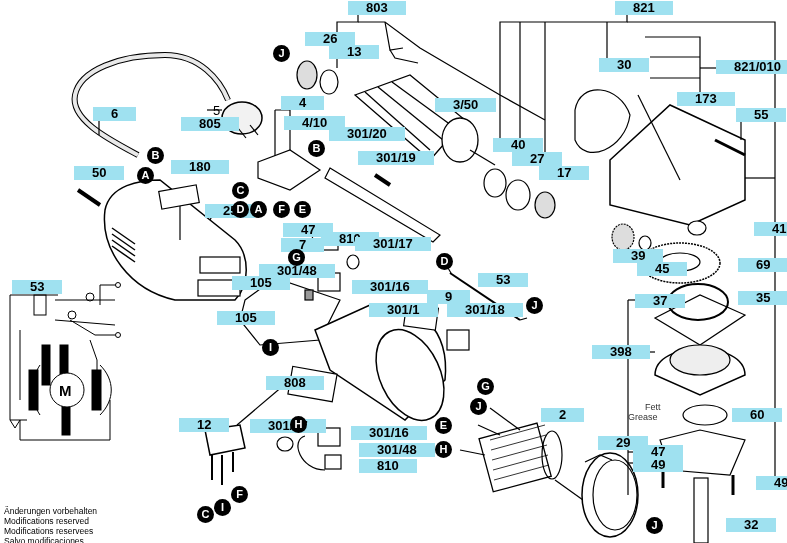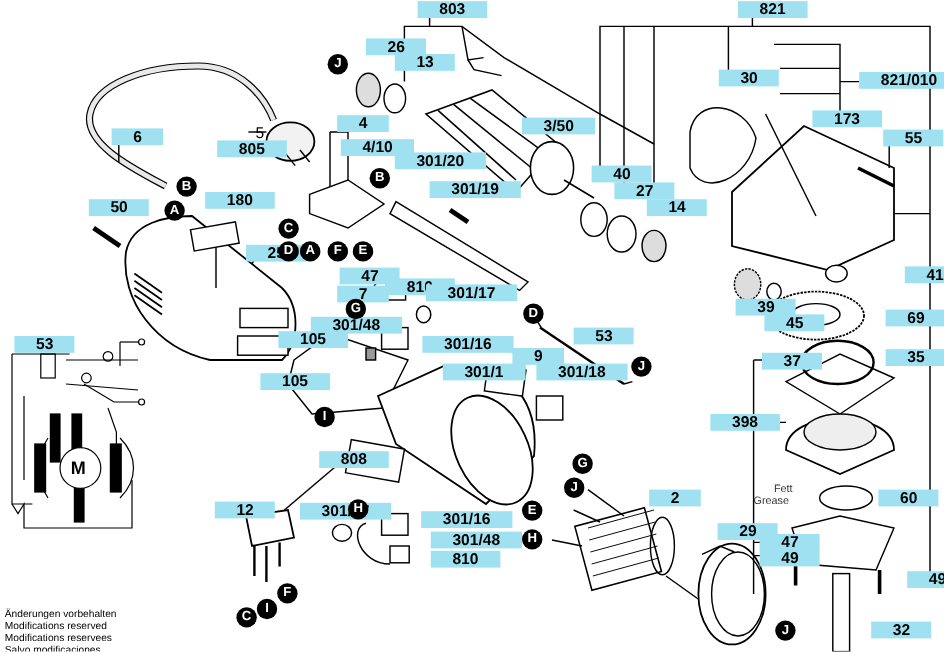--- a/index.html
+++ b/index.html
@@ -209,21 +209,21 @@
 <span class="lbl" style="left:181px;top:117px">805</span>
 <span class="lbl" style="left:281px;top:96px">4</span>
 <span class="lbl" style="left:284px;top:116px">4/10</span>
 <span class="lbl" style="left:435px;top:98px">3/50</span>
 <span class="lbl" style="left:677px;top:92px">173</span>
 <span class="lbl" style="left:736px;top:108px">55</span>
 <span class="lbl" style="left:329px;top:127px">301/20</span>
 <span class="lbl" style="left:358px;top:151px">301/19</span>
 <span class="lbl" style="left:493px;top:138px">40</span>
 <span class="lbl" style="left:512px;top:152px">27</span>
-<span class="lbl" style="left:539px;top:166px">14</span>
+<span class="lbl" style="left:539px;top:166px">17</span>
 <span class="lbl" style="left:74px;top:166px">50</span>
 <span class="lbl" style="left:171px;top:160px">180</span>
 <span class="lbl" style="left:205px;top:204px">25</span>
 <span class="lbl" style="left:283px;top:223px">47</span>
 <span class="lbl" style="left:281px;top:238px">7</span>
 <span class="lbl" style="left:321px;top:232px">810</span>
 <span class="lbl" style="left:355px;top:237px">301/17</span>
 <span class="lbl" style="left:754px;top:222px">41</span>
 <span class="lbl" style="left:259px;top:264px">301/48</span>
 <span class="lbl" style="left:352px;top:280px">301/16</span>

